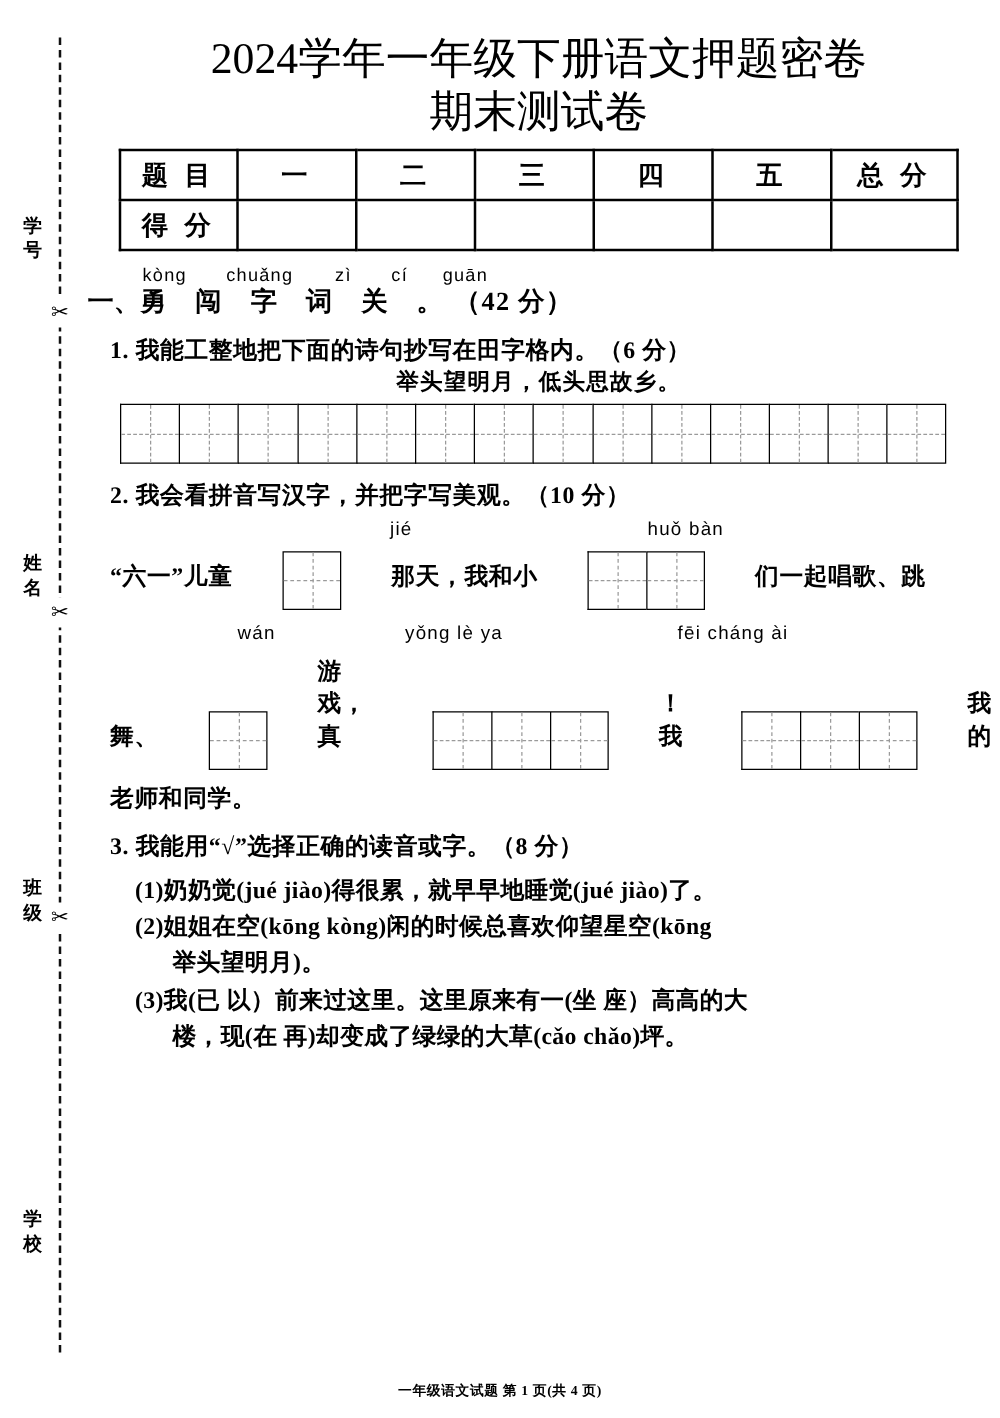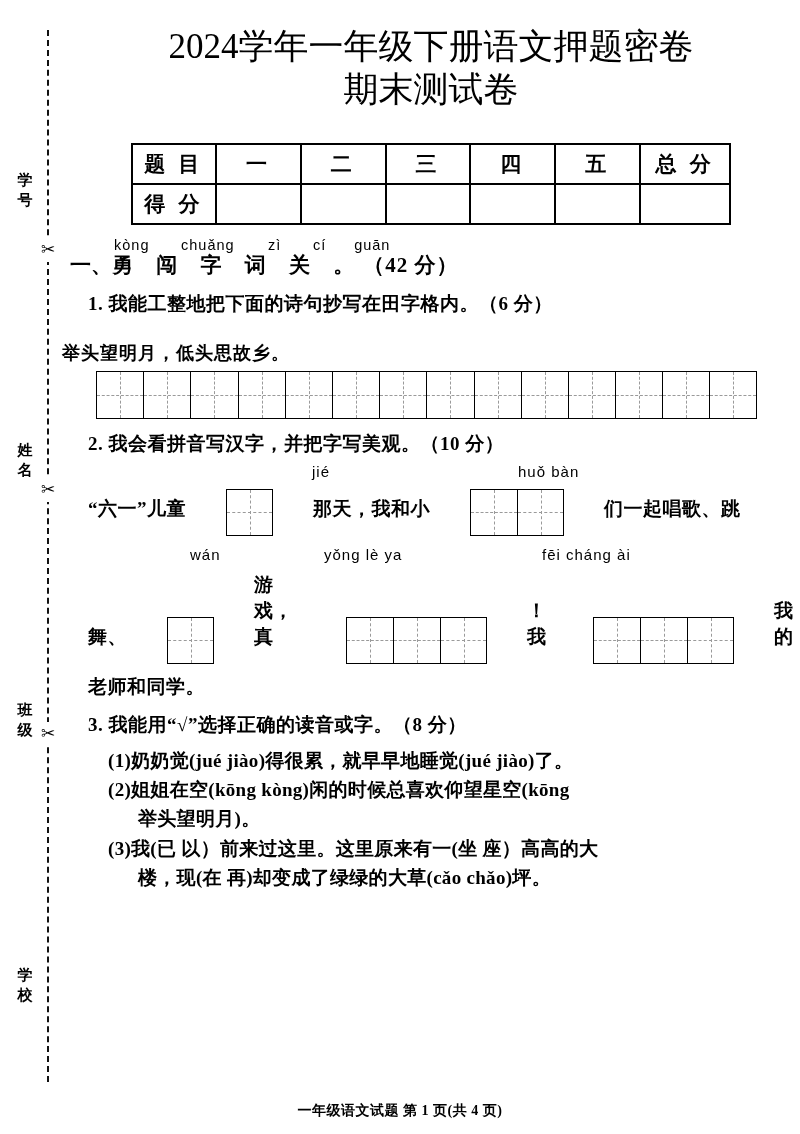--- a/index.html
+++ b/index.html
@@ -70,23 +70,23 @@
     font-size:35px;
     font-weight:normal;
     letter-spacing:0px;
     font-family:"Liberation Serif", serif;
     line-height:1.22;
   }
   h1.title .line2{display:block;}
 
   
   .score-table{
-    margin:32px auto 0 auto;
+    margin:8px auto 0 auto;
     border-collapse:collapse;
-    width:600px;
+    width:672px;
   }
   .score-table td{
     border:2px solid #000;
     height:36px;
     text-align:center;
     font-size:21px;
     font-weight:bold;
     letter-spacing:4px;
   }
   .score-table td.head{width:90px;}
@@ -126,23 +126,24 @@
 
   .q{
     margin-top:12px;
     padding-left:26px;
     font-size:19px;
     font-weight:bold;
     letter-spacing:0.5px;
   }
 
   .poem{
+    text-align:center;
     font-size:18px;
     font-weight:bold;
-    margin-top:24px;
+    margin-top:0;
     letter-spacing:1px;
   }
 
   
   .tz-row{
     margin:6px 0 0 34px;
     display:flex;
     width:662px;
   }
   .tz{
@@ -215,21 +216,21 @@
     font-weight:bold;
     letter-spacing:0.3px;
     line-height:1.55;
   }
   .sub .indent2{display:block;padding-left:30px;}
 
   .footer{
     position:absolute;
     left:0;right:0;bottom:14px;
     text-align:center;
-    font-size:14px;
+    font-size:11px;
     font-weight:bold;
     letter-spacing:0.5px;
   }
 </style>
 </head>
 <body>
 
 <div class="page">
 
   <div class="binding">

